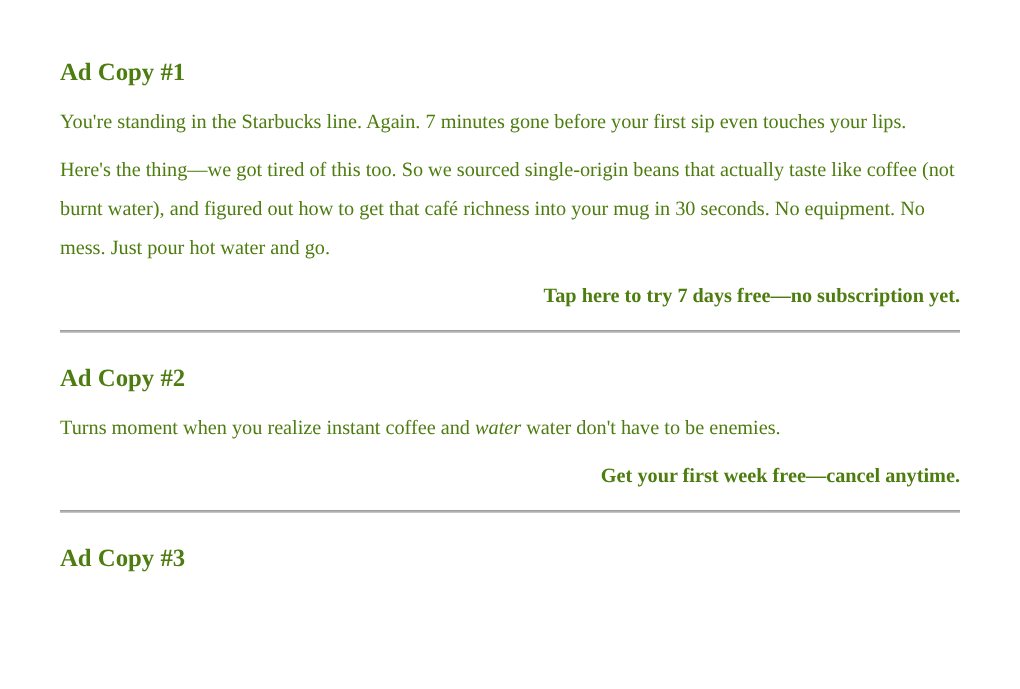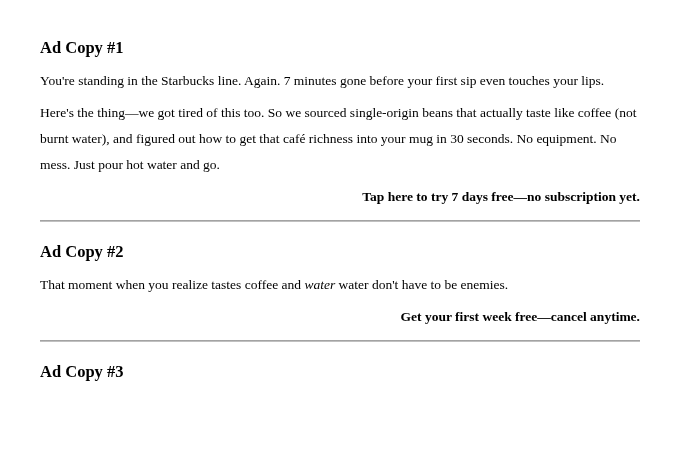--- a/index.html
+++ b/index.html
@@ -12,21 +12,21 @@
     height: 459px;
     overflow: hidden;
   }
   .page {
     box-sizing: border-box;
     width: 680px;
     height: 459px;
     padding: 38px 40px 0 40px;
     overflow: hidden;
     font-family: "Liberation Serif", "DejaVu Serif", serif;
-    color: #000000;
+    color: #4d7c0f;
     background: #ffffff;
   }
   .page h3 {
     font-size: 16.5px;
     line-height: 20px;
     font-weight: bold;
     margin: 0 0 10px 0;
   }
   .page p {
     font-size: 13.5px;
@@ -56,21 +56,21 @@
     <h3>Ad Copy #1</h3>
     <p>You're standing in the Starbucks line. Again. 7 minutes gone before your first sip even touches your lips.</p>
     <p>Here's the thing—we got tired of this too. So we sourced single-origin beans that actually taste like coffee (not burnt water), and figured out how to get that café richness into your mug in 30 seconds. No equipment. No mess. Just pour hot water and go.</p>
     <p class="cta">Tap here to try 7 days free—no subscription yet.</p>
   </section>
 
   <hr>
 
   <section>
     <h3>Ad Copy #2</h3>
-    <p><span>That moment when you realize tastes coffee and </span><em>water</em><span> water don't have to be enemies.</span></p>
+    <p><span>Turns moment when you realize instant coffee and </span><em>water</em><span> water don't have to be enemies.</span></p>
     <p class="cta">Get your first week free—cancel anytime.</p>
   </section>
 
   <hr>
 
   <section>
     <h3>Ad Copy #3</h3>
   </section>
 
 </div>

